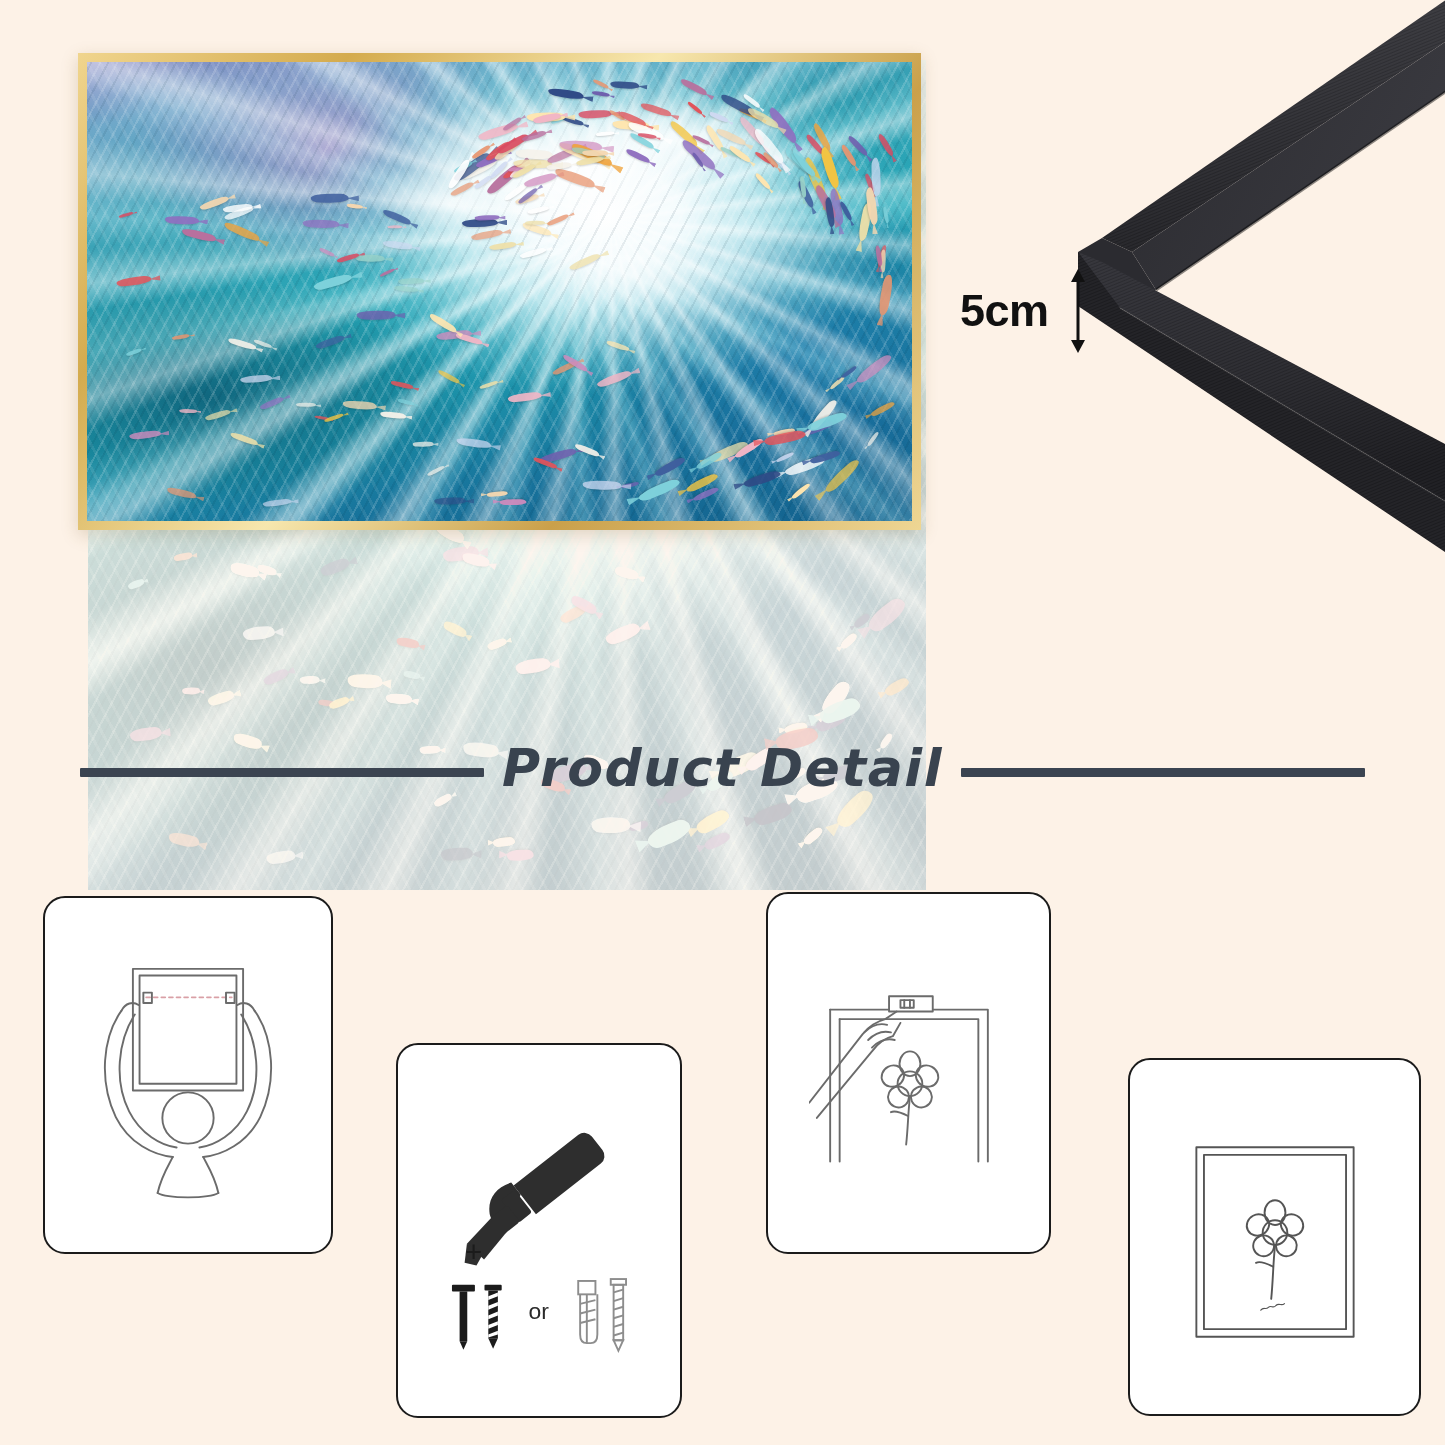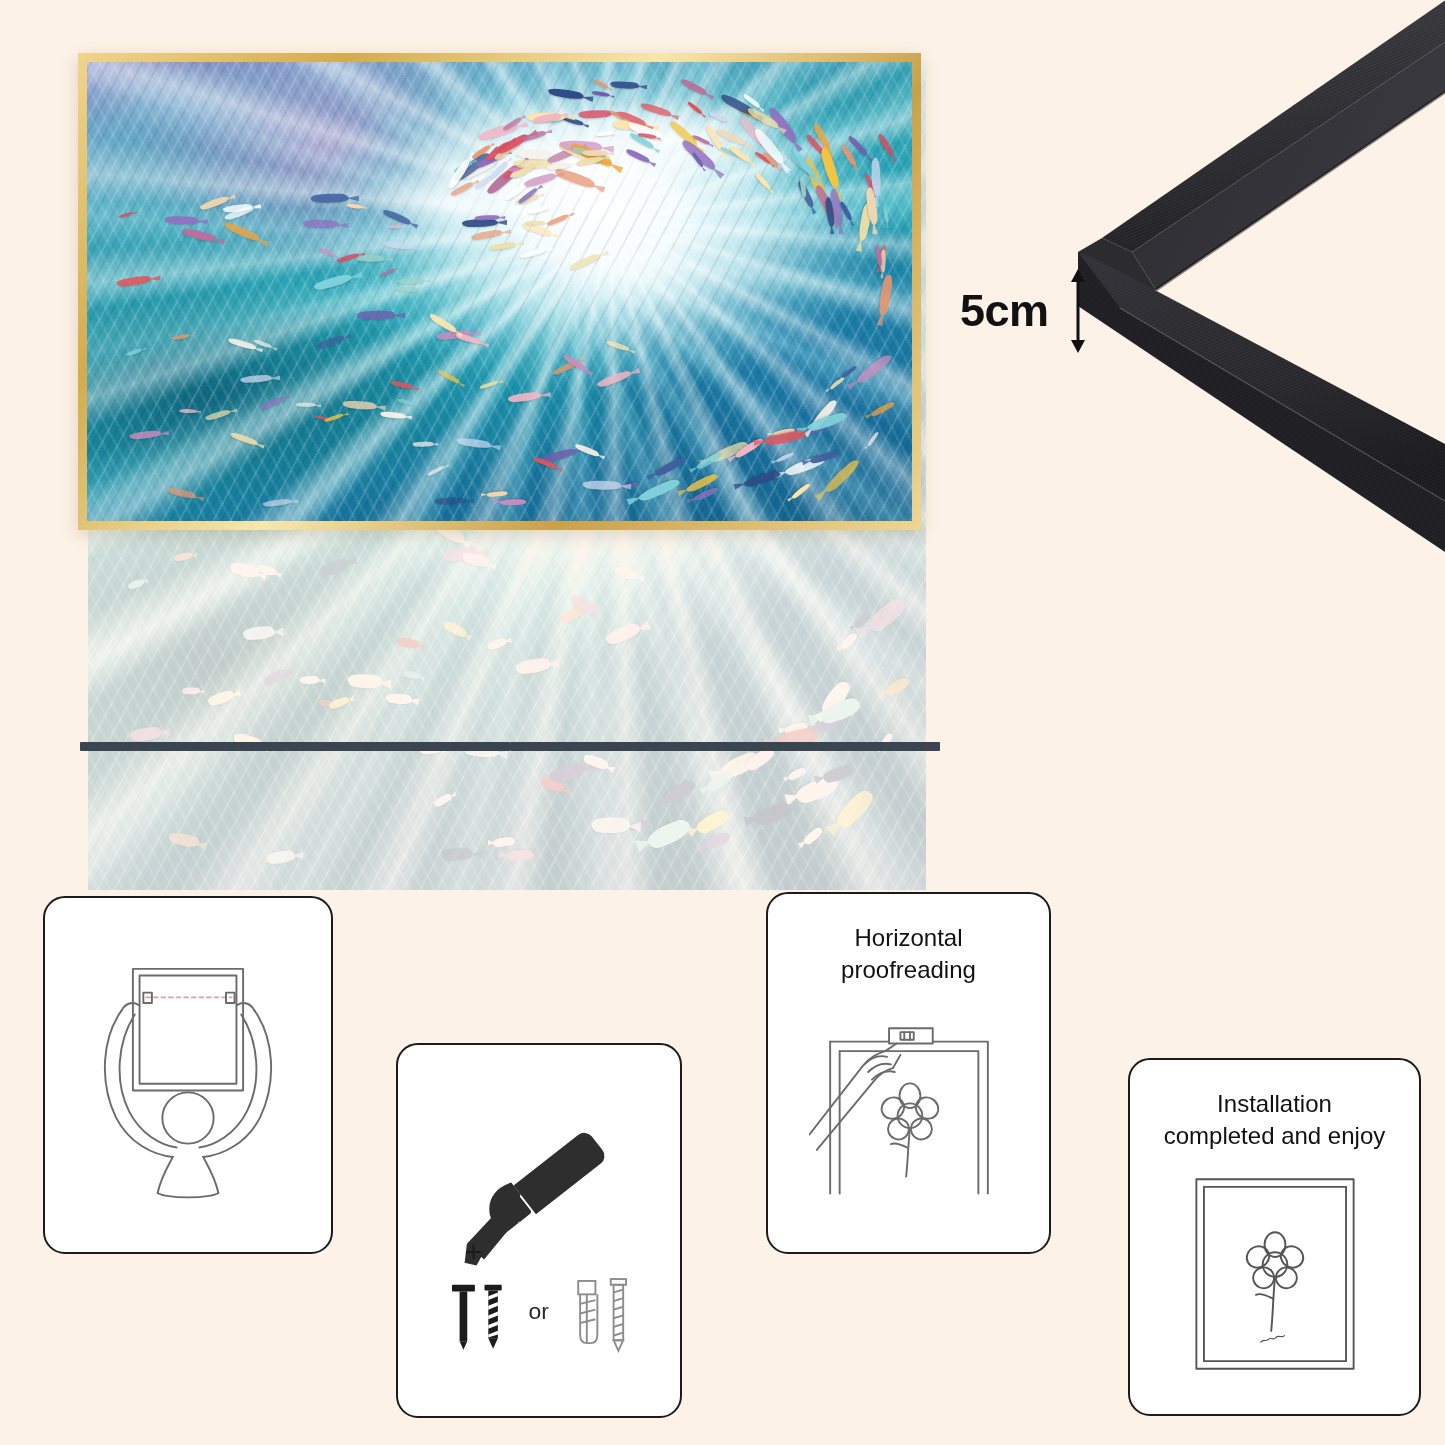--- a/index.html
+++ b/index.html
@@ -612,20 +612,21 @@
 
   <polygon points="18,262 18,316 400,572 400,520 60,318" fill="#202024"></polygon>
   <polygon points="18,262 18,316 400,572 400,520 60,318" fill="url(#grain)"></polygon>
 
   <polyline points="96,300 400,92" stroke="rgba(0,0,0,0.45)" stroke-width="3" fill="none"></polyline>
   <polyline points="60,318 400,520" stroke="rgba(255,255,255,0.07)" stroke-width="2" fill="none"></polyline>
 </svg>
 
 <div class="divider-row">
   <div class="rule left"></div>
+  <div class="detail-title">Product Detail</div>
   <div class="rule right"></div>
 </div>
 
 <div class="card" id="card-measuring">
   <div class="card-art">
     <svg viewBox="0 0 200 250" width="190" height="238">
       <g fill="none" stroke="#6b6b6b" stroke-width="2" stroke-linejoin="round" stroke-linecap="round">
 
         <rect x="42" y="8" width="116" height="128"></rect>
         <rect x="49" y="15" width="102" height="114"></rect>
@@ -707,22 +708,20 @@
         <line x1="193" y1="202" x2="203" y2="199"></line>
         <line x1="193" y1="211" x2="203" y2="208"></line>
         <line x1="193" y1="220" x2="203" y2="217"></line>
         <line x1="193" y1="229" x2="203" y2="226"></line>
       </g>
     </svg>
   </div>
 </div>
 
 <div class="card" id="card-level">
-  <div class="card-title">Horizontal
-proofreading</div>
   <div class="card-art">
     <svg viewBox="0 0 210 200" width="200" height="190">
       <g fill="none" stroke="#6b6b6b" stroke-width="2" stroke-linejoin="round" stroke-linecap="round">
 
         <path d="M22 28 h166 v160"></path>
         <path d="M22 28 v160"></path>
         <path d="M32 38 h146 v150"></path>
         <path d="M32 38 v150"></path>
 
         <rect x="84" y="14" width="46" height="16" fill="#ffffff"></rect>
@@ -743,22 +742,20 @@
         <ellipse cx="94" cy="120" rx="11" ry="11" transform="rotate(-20 94 120)"></ellipse>
         <ellipse cx="118" cy="120" rx="11" ry="11" transform="rotate(20 118 120)"></ellipse>
         <path d="M106 120 C104 136 104 152 102 170"></path>
         <path d="M104 140 C96 136 90 134 86 136"></path>
       </g>
     </svg>
   </div>
 </div>
 
 <div class="card" id="card-done">
-  <div class="card-title">Installation
-completed and enjoy</div>
   <div class="card-art">
     <svg viewBox="0 0 190 220" width="180" height="212">
       <g fill="none" stroke="#555555" stroke-width="2" stroke-linejoin="round" stroke-linecap="round">
         <rect x="12" y="10" width="166" height="200"></rect>
         <rect x="20" y="18" width="150" height="184"></rect>
 
         <circle cx="95" cy="100" r="13"></circle>
         <ellipse cx="95" cy="79" rx="11" ry="13"></ellipse>
         <ellipse cx="77" cy="92" rx="12" ry="11" transform="rotate(-28 77 92)"></ellipse>
         <ellipse cx="113" cy="92" rx="12" ry="11" transform="rotate(28 113 92)"></ellipse>

